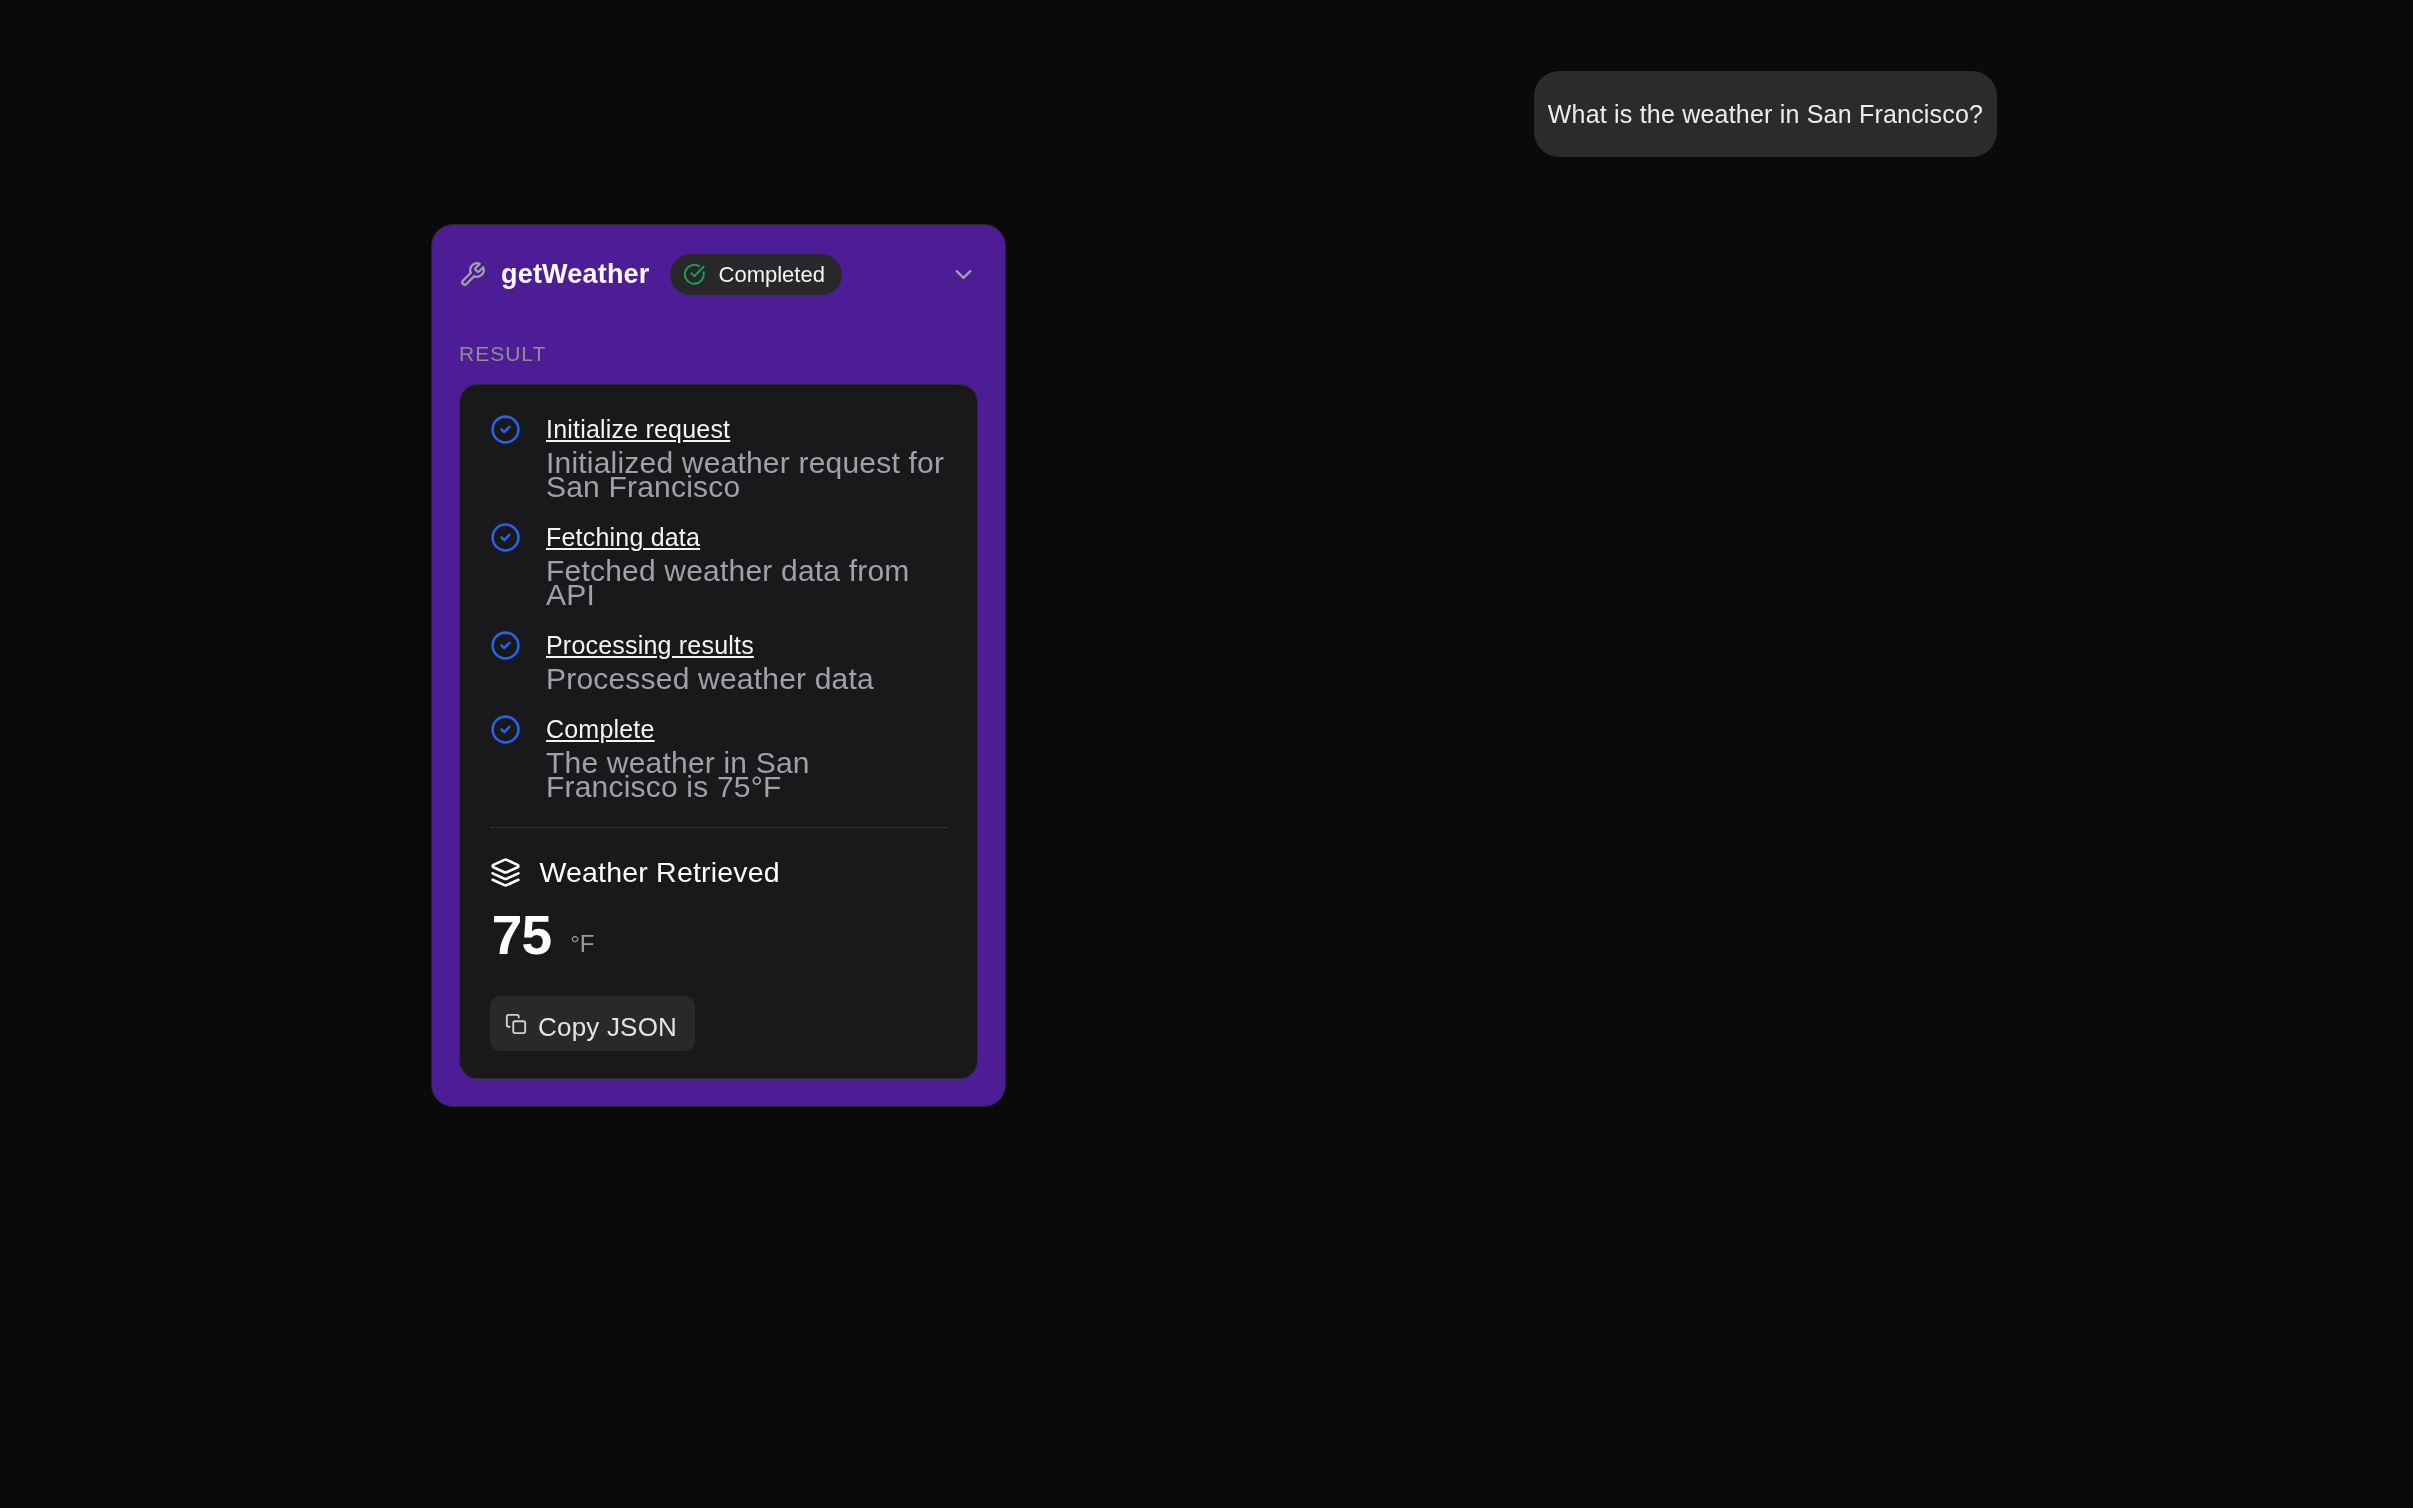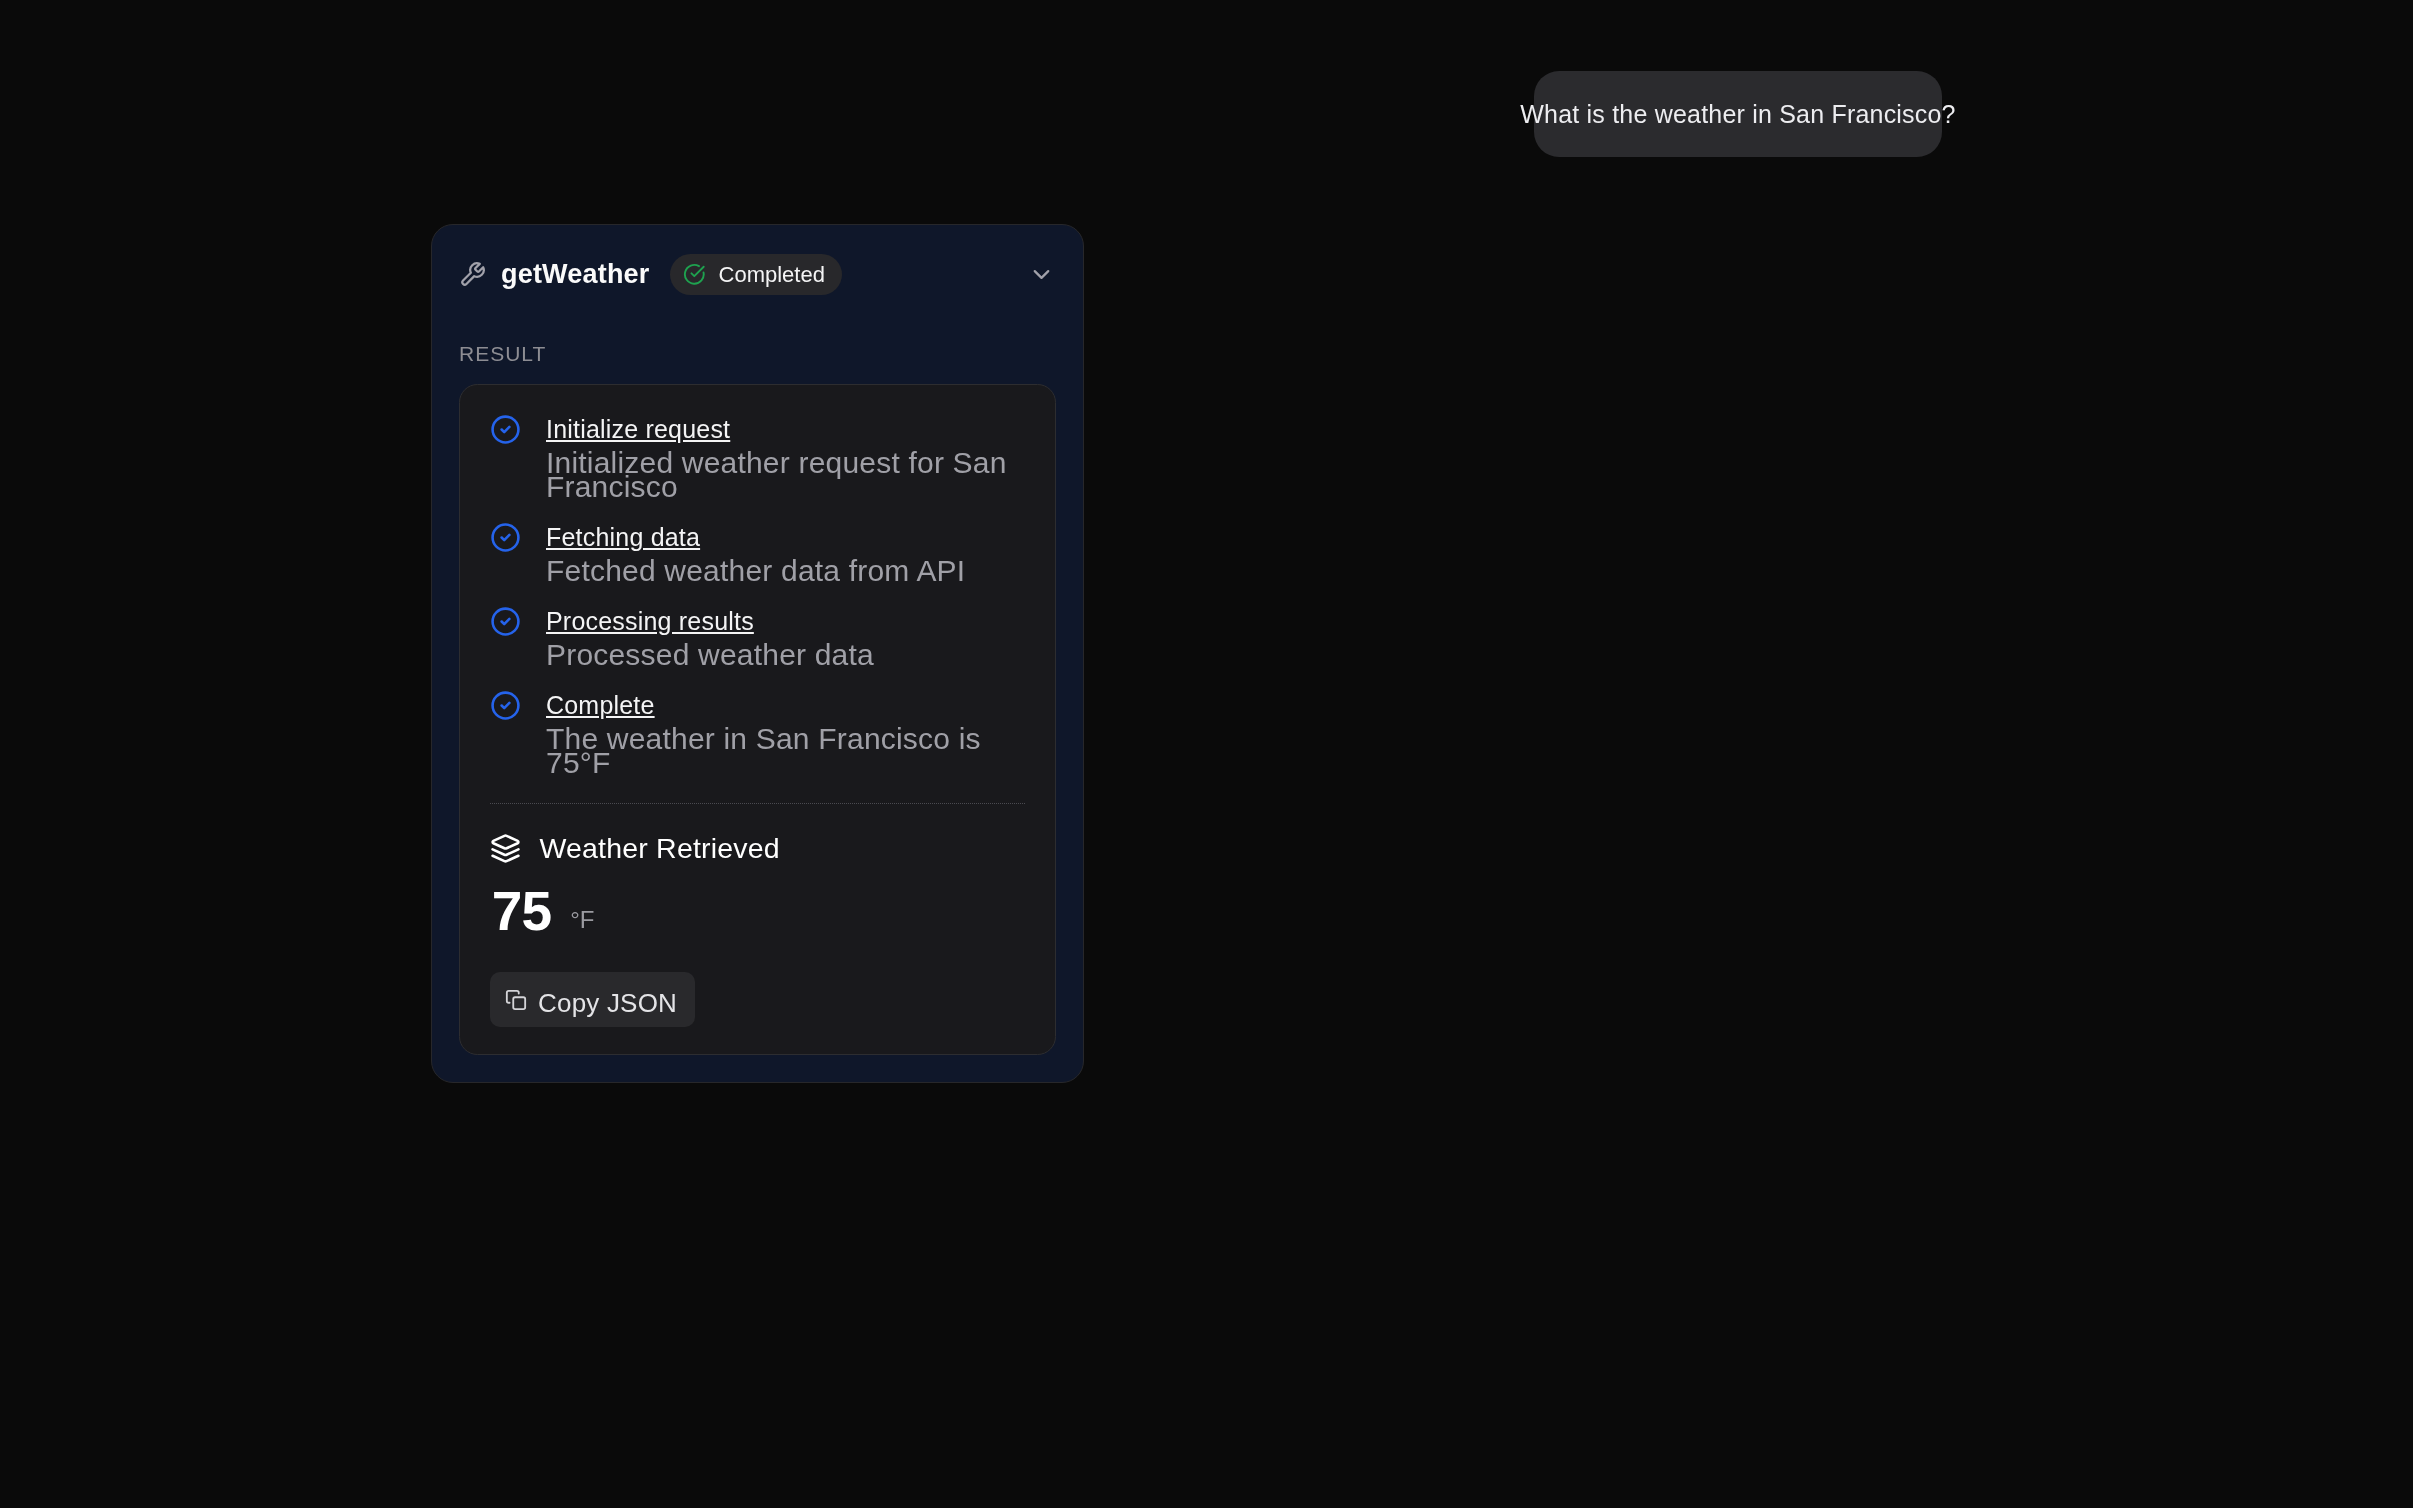--- a/index.html
+++ b/index.html
@@ -9,43 +9,43 @@
     font-family: "Liberation Sans", sans-serif;
     overflow: hidden;
     position: relative;
   }
 
   
   .user-bubble {
     position: absolute;
     top: 71px;
     left: 1534px;
-    width: 408px;
+    width: 463px;
     height: 86px;
     background: #2b2b2e;
     border-radius: 25px;
     display: flex;
     align-items: center;
     justify-content: center;
     padding: 0 22px;
   }
   .user-bubble span {
     color: #ededf0;
     font-size: 25px;
     letter-spacing: 0.2px;
     white-space: nowrap;
   }
 
   
   .tool-card {
     position: absolute;
     top: 224px;
     left: 431px;
-    width: 653px;
-    background: #0f172a;
+    width: 575px;
+    background: #4c1d95;
     border: 0.8px solid #27272a;
     border-radius: 22px;
     padding: 23.5px 27px 27px 27px;
   }
 
   .tool-header {
     display: flex;
     align-items: center;
     gap: 15px;
     height: 52px;

